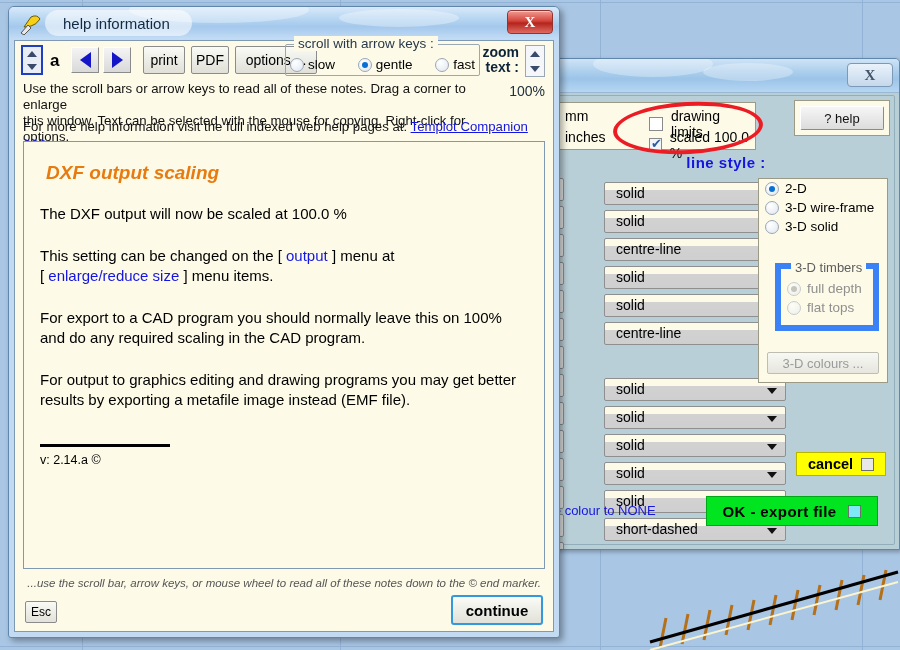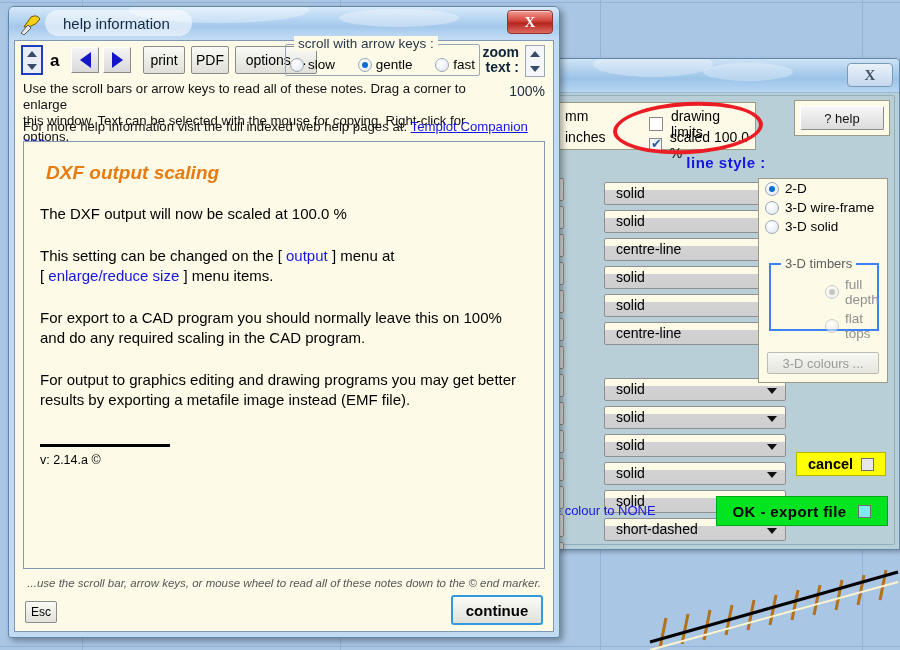--- a/index.html
+++ b/index.html
@@ -110,43 +110,42 @@
     position:relative; flex:0 0 auto;
   }
   .radio.on:after {
     content:""; position:absolute; left:3px; top:3px; width:6px; height:6px;
     border-radius:50%; background:#0a6fd0;
   }
   .radio.dim { opacity:.55; }
   .radio.dim.on:after { background:#9a9a9a; }
   .dim-txt { color:#8f8f8f; }
   #timbers {
-    position:absolute; left:10px; top:84px; right:8px; height:68px;
-    border:2px solid #3b82f6;
-    padding-left:48px;
+    position:absolute; left:16px; top:84px; right:8px; height:68px;
+    border:6px solid #3b82f6;
   }
   #timbers .legend {
     position:absolute; top:-9px; left:10px; background:#fdfbe8;
     padding:0 4px; font-size:13px; color:#5d5d5d;
   }
   #dcolours {
     position:absolute; left:8px; bottom:8px; right:8px; height:22px;
     border-radius:2px; color:#9a9a9a;
     background:linear-gradient(180deg,#f8f8f4,#e6e6de); border:1px solid #bdbdb2;
   }
 
   
   #cancel-btn {
     position:absolute; right:8px; bottom:68px; width:90px; height:24px;
     background:#ffff00; border:1px solid #b5b500;
     display:flex; align-items:center; justify-content:center; gap:8px;
     font-size:14.5px; font-weight:bold; color:#000;
   }
   #ok-btn {
-    position:absolute; right:6px; bottom:18px; width:172px; height:30px;
+    position:absolute; right:16px; bottom:18px; width:172px; height:30px;
     background:#00e520; border:1px solid #00a818;
     display:flex; align-items:center; justify-content:center; gap:12px;
     font-size:15px; font-weight:bold; color:#000; letter-spacing:.4px;
   }
   .lamp { width:13px; height:13px; border:1px solid #6f6f6f; background:#e8e8e8; }
   .lamp.cyan { background:#7ee8f4; }
   #none-note {
     position:absolute; left:-36px; bottom:26px; font-size:13px; color:#1515e0; white-space:nowrap;
   }
 

